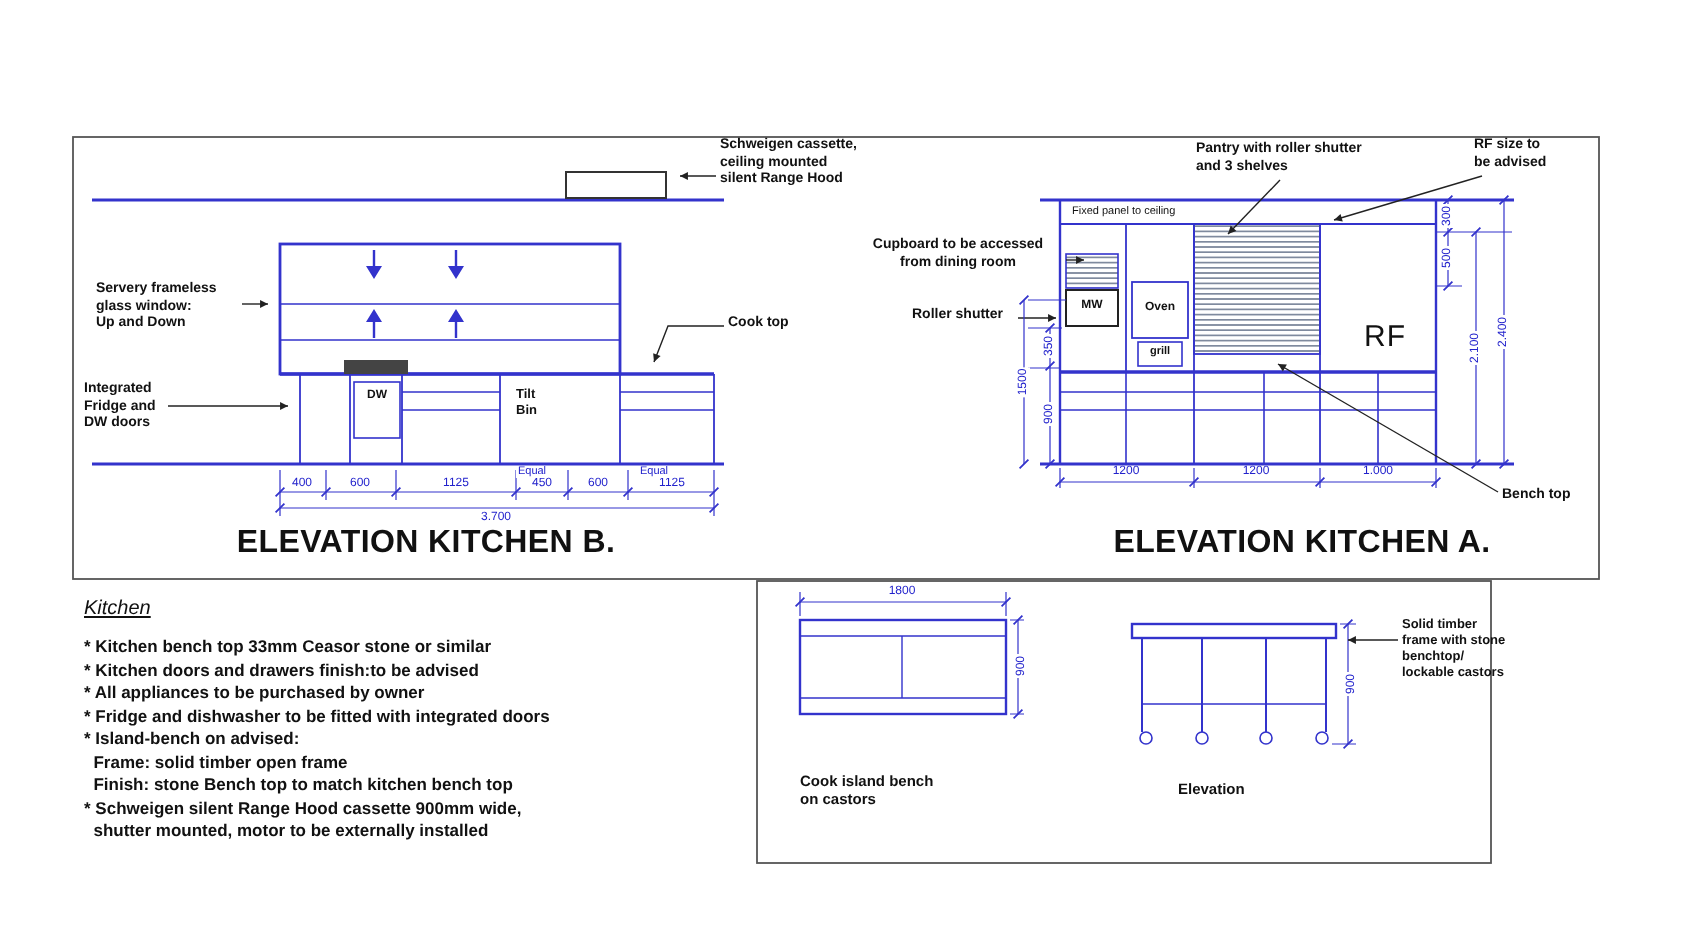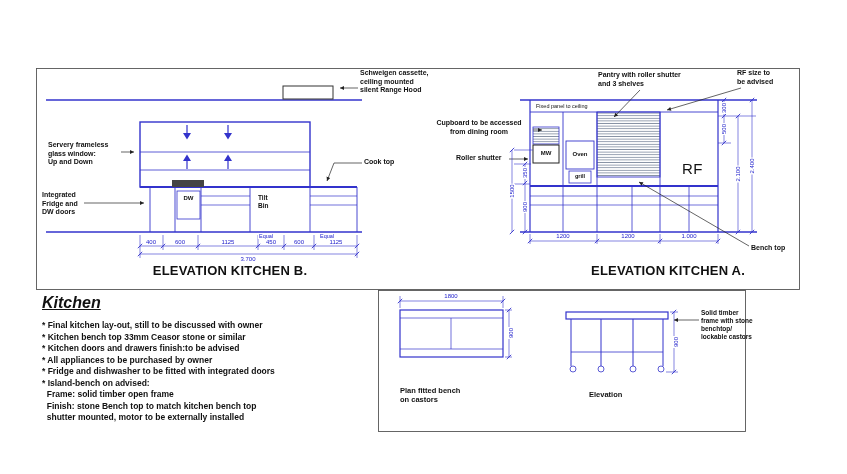--- a/index.html
+++ b/index.html
@@ -10,23 +10,23 @@
   .lbl.tiny{font-size:5.5px;font-weight:normal;line-height:6.5px;}
   .lbl.center{text-align:center;}
   .lbl.sm{font-size:6.5px;line-height:8px;}
   .lbl.md{font-size:7.5px;line-height:9px;}
   .boxtxt{position:absolute;font-weight:bold;font-size:6px;line-height:7px;text-align:center;color:#111;white-space:nowrap;}
   .boxtxt.xs{font-size:5.5px;}
   .rftxt{position:absolute;font-size:15px;letter-spacing:.5px;color:#111;}
   .hdim{position:absolute;font-size:6px;color:#2222cc;transform:translate(-50%,-50%);white-space:nowrap;background:#fff;padding:0 1px;}
   .hdim.eq{font-size:5.5px;}
   .vdim{position:absolute;font-size:6px;color:#2222cc;transform:translate(-50%,-50%) rotate(-90deg);white-space:nowrap;background:#fff;padding:0 1px;}
-  .title{position:absolute;font-weight:bold;font-size:13px;letter-spacing:.2px;transform:translateX(-50%);white-space:nowrap;color:#111;margin-left:17px;}
+  .title{position:absolute;font-weight:bold;font-size:16px;letter-spacing:.2px;transform:translateX(-50%);white-space:nowrap;color:#111;}
   .notes{position:absolute;left:42px;top:294px;}
-  .notes-heading{display:inline-block;font-weight:bold;font-style:italic;font-size:16px;text-decoration:underline;margin-bottom:8px;color:#111;text-align:right;}
+  .notes-heading{display:inline-block;font-weight:normal;font-style:italic;font-size:10px;text-decoration:underline;margin-bottom:8px;color:#111;text-align:right;}
   .note-line{font-weight:bold;font-size:8.5px;line-height:11.5px;white-space:pre;color:#111;}
 </style>
 </head>
 <body>
 
 <div class="canvas">
 
   <svg class="art" width="847" height="474" viewBox="0 0 847 474">
     <defs>
       <marker id="mA" viewBox="0 0 8 8" refX="7.5" refY="4" markerWidth="6.5" markerHeight="6.5" orient="auto-start-reverse">
@@ -189,34 +189,34 @@
   <div class="vdim" style="left:525px;top:207px;">900</div>
   <div class="vdim" style="left:724px;top:108px;">300</div>
   <div class="vdim" style="left:724px;top:129px;">500</div>
   <div class="vdim" style="left:738px;top:174px;">2.100</div>
   <div class="vdim" style="left:752px;top:166px;">2.400</div>
   <div class="title" style="left:651px;top:263px;">ELEVATION KITCHEN A.</div>
 
   <div class="hdim" style="left:451px;top:296px;">1800</div>
   <div class="vdim" style="left:511px;top:333px;">900</div>
   <div class="vdim" style="left:676px;top:342px;">900</div>
-  <div class="lbl md" style="left:400px;top:386px;">Plan fitted bench
+  <div class="lbl md" style="left:400px;top:386px;">Cook island bench
 on castors</div>
   <div class="lbl md" style="left:589px;top:390px;text-align:center;">Elevation</div>
   <div class="lbl sm" style="left:701px;top:309px;">Solid timber
 frame with stone
 benchtop/
 lockable castors</div>
 
   <div class="notes">
     <div class="notes-heading">Kitchen</div>
-    <div class="note-line">* Final kitchen lay-out, still to be discussed with owner</div>
     <div class="note-line">* Kitchen bench top 33mm Ceasor stone or similar</div>
     <div class="note-line">* Kitchen doors and drawers finish:to be advised</div>
     <div class="note-line">* All appliances to be purchased by owner</div>
     <div class="note-line">* Fridge and dishwasher to be fitted with integrated doors</div>
     <div class="note-line">* Island-bench on advised:</div>
     <div class="note-line">  Frame: solid timber open frame</div>
     <div class="note-line">  Finish: stone Bench top to match kitchen bench top</div>
+    <div class="note-line">* Schweigen silent Range Hood cassette 900mm wide,</div>
     <div class="note-line">  shutter mounted, motor to be externally installed</div>
   </div>
 
 </div>
 
 </body></html>

